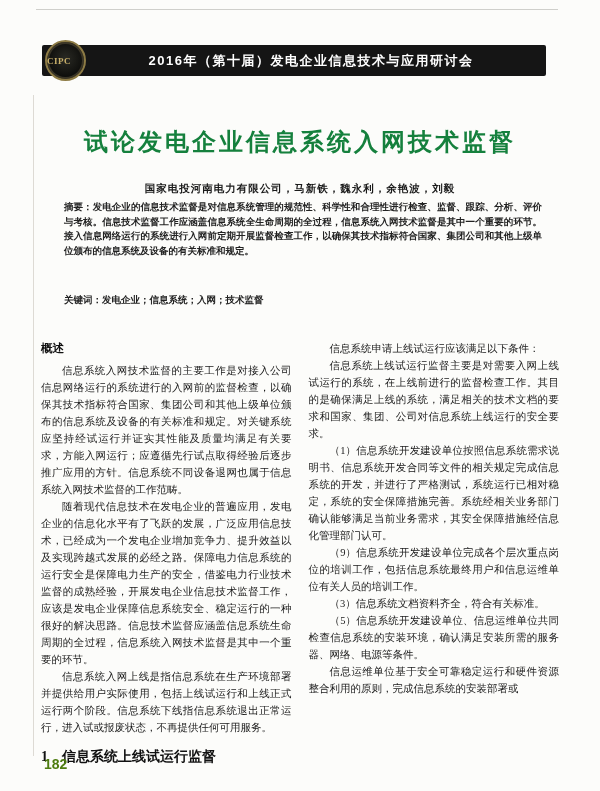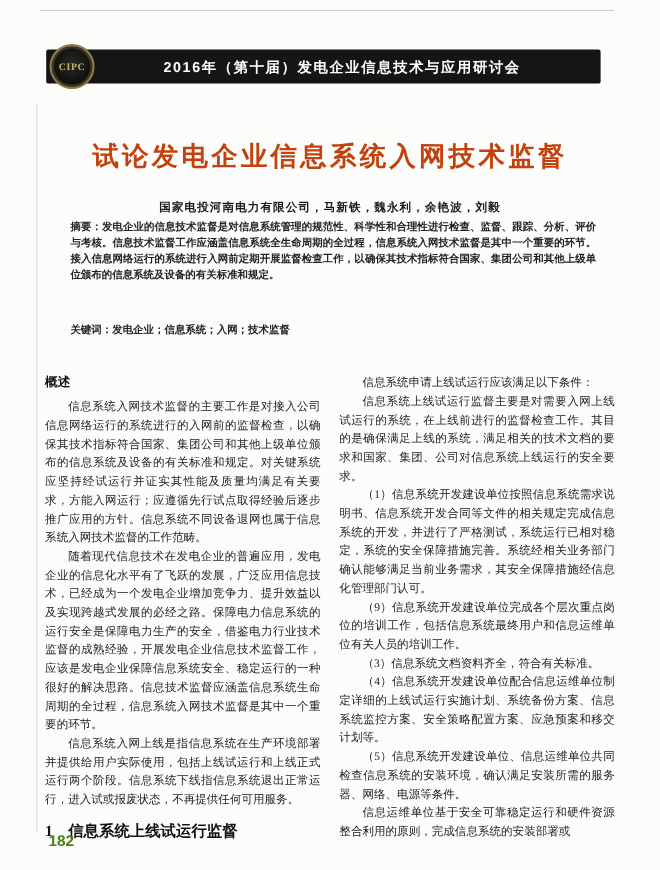--- a/index.html
+++ b/index.html
@@ -54,39 +54,39 @@
     position: absolute;
     left: 3px; top: -5px;
     width: 41px; height: 41px;
     border-radius: 50%;
     background: radial-gradient(circle at 50% 45%, #2a2a24 0%, #0c0c0a 70%);
     border: 2px solid #8d7b45;
     box-sizing: border-box;
     box-shadow: inset 0 0 0 2px #3a3527;
     display: flex;
     align-items: center;
-    justify-content: center;
+    justify-content: flex-start;
   }
   .logo span {
     color: #c9b06a;
     font-family: "Liberation Serif", serif;
     font-weight: bold;
     font-size: 9px;
     letter-spacing: .5px;
   }
   
   .paper-title {
     position: absolute;
     top: 126px; left: 0;
     width: 100%;
     text-align: center;
     font-size: 24px;
     font-weight: bold;
     letter-spacing: 3px;
-    color: #c2410c;
+    color: #15803d;
   }
   .authors {
     position: absolute;
     top: 182px; left: 0;
     width: 100%;
     text-align: center;
     font-size: 10.5px;
     font-weight: bold;
     letter-spacing: 1px;
     color: #1a1a1a;
@@ -182,21 +182,20 @@
       <p class="para">信息系统入网上线是指信息系统在生产环境部署并提供给用户实际使用，包括上线试运行和上线正式运行两个阶段。信息系统下线指信息系统退出正常运行，进入试或报废状态，不再提供任何可用服务。</p>
       <h3 class="subsection-heading">1　信息系统上线试运行监督</h3>
     </div>
 
     <div class="col">
       <p class="para">信息系统申请上线试运行应该满足以下条件：</p>
       <p class="para">信息系统上线试运行监督主要是对需要入网上线试运行的系统，在上线前进行的监督检查工作。其目的是确保满足上线的系统，满足相关的技术文档的要求和国家、集团、公司对信息系统上线运行的安全要求。</p>
       <p class="para">（1）信息系统开发建设单位按照信息系统需求说明书、信息系统开发合同等文件的相关规定完成信息系统的开发，并进行了严格测试，系统运行已相对稳定，系统的安全保障措施完善。系统经相关业务部门确认能够满足当前业务需求，其安全保障措施经信息化管理部门认可。</p>
       <p class="para">（9）信息系统开发建设单位完成各个层次重点岗位的培训工作，包括信息系统最终用户和信息运维单位有关人员的培训工作。</p>
       <p class="para">（3）信息系统文档资料齐全，符合有关标准。</p>
-      <p class="para">（4）信息系统开发建设单位配合信息运维单位制定详细的上线试运行实施计划、系统备份方案、信息系统监控方案、安全策略配置方案、应急预案和移交计划等。</p>
       <p class="para">（5）信息系统开发建设单位、信息运维单位共同检查信息系统的安装环境，确认满足安装所需的服务器、网络、电源等条件。</p>
       <p class="para">信息运维单位基于安全可靠稳定运行和硬件资源整合利用的原则，完成信息系统的安装部署或</p>
     </div>
 
   </div>
 
   <div class="page-number">182</div>
 
 </div>
 

